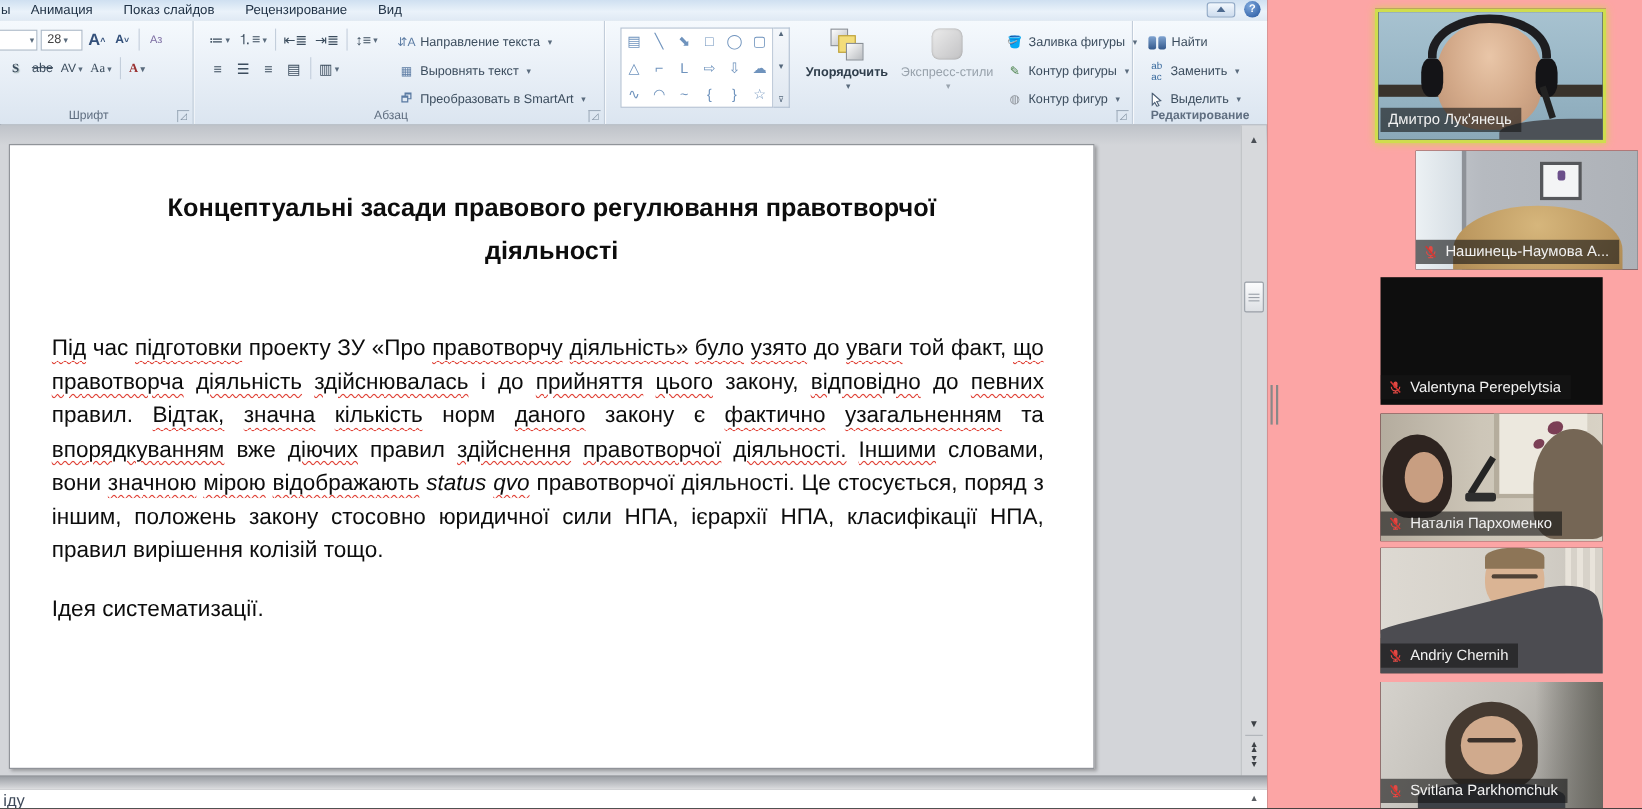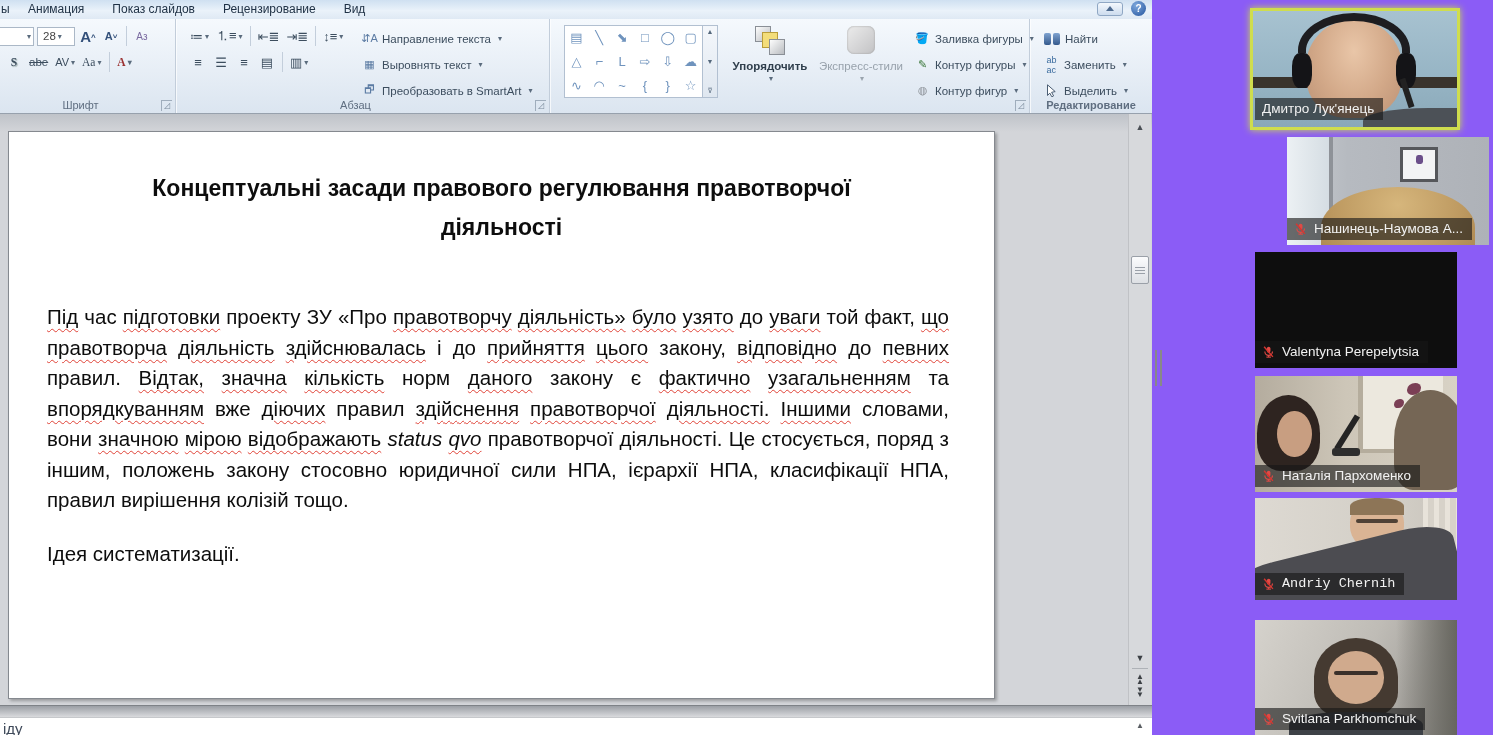--- a/index.html
+++ b/index.html
@@ -86,21 +86,21 @@
   .scr-div{width:16px;height:1px;background:#aeb2b7;margin:2px 0;}
 
   
   .splitter{position:absolute;left:0;top:705px;width:1152px;height:12px;
             background:linear-gradient(180deg,#9b9fa5,#d9dadd);border-top:1px solid #7e8287;}
   .notes{position:absolute;left:0;top:717px;width:1152px;height:18px;background:#fff;border-top:1px solid #c6c8cb;overflow:hidden;}
   .notes-partial{position:absolute;left:3px;top:2px;font-size:15px;color:#3f4a5a;}
   .notes-scroll-up{position:absolute;right:8px;top:3px;font-size:8px;color:#5a5e63;}
 
   
-  .zoombar{position:absolute;left:1152px;top:0;width:341px;height:735px;background:#8b5cf6;overflow:hidden;}
+  .zoombar{position:absolute;left:1152px;top:0;width:341px;height:735px;background:#fca5a5;overflow:hidden;}
   .resize-handle{position:absolute;left:3px;top:350px;height:36px;display:flex;gap:3px;}
   .resize-handle i{display:block;width:2px;height:100%;background:#888;}
   .tile{position:absolute;left:103px;width:202px;background:#000;overflow:hidden;}
   .tile.active{left:98px;width:210px;border:3px solid #cfdd4e;box-shadow:0 0 7px #cddb49;background:#000;}
   .nametag{position:absolute;left:0px;bottom:5px;display:flex;align-items:center;gap:7px;
            background:rgba(22,22,22,.62);color:#f2f2f2;font-size:13.5px;padding:3px 9px 4px 7px;max-width:96%;white-space:nowrap;overflow:hidden;}
   .bigname{position:absolute;left:0;right:0;top:38%;text-align:center;color:#fff;font-size:21px;font-weight:bold;letter-spacing:.5px;}
 
   
   .vfill{position:absolute;inset:0;}
@@ -435,21 +435,21 @@
             <rect x="6" y="1.5" width="4.4" height="7.5" rx="2.2" fill="#e04a45"></rect>
             <path d="M3.5 7.5a4.7 4.7 0 0 0 9.4 0" stroke="#e04a45" fill="none" stroke-width="1.4"></path>
             <line x1="8.2" y1="12.2" x2="8.2" y2="14" stroke="#e04a45" stroke-width="1.4"></line>
             <line x1="5.4" y1="14.3" x2="11" y2="14.3" stroke="#e04a45" stroke-width="1.4"></line>
             <line x1="2.6" y1="1.6" x2="13.4" y2="14" stroke="#d63530" stroke-width="1.7"></line>
           </svg>
         <span>Наталія Пархоменко</span>
       </div>
     </div>
 
-    <div class="tile" style="top:498px;height:102px;font-family:Liberation Mono, monospace;">
+    <div class="tile" style="top:498px;height:114px;">
       <div class="vfill v5-wall">
         <div class="v5-curtain"></div>
         <div class="v5-shelf"></div>
         <div class="v5-head"></div>
         <div class="v5-hair"></div>
         <div class="v5-glasses"></div>
         <div class="v5-torso"></div>
       </div>
       <div class="nametag">
         <svg width="13" height="14" viewBox="0 0 16 16">

